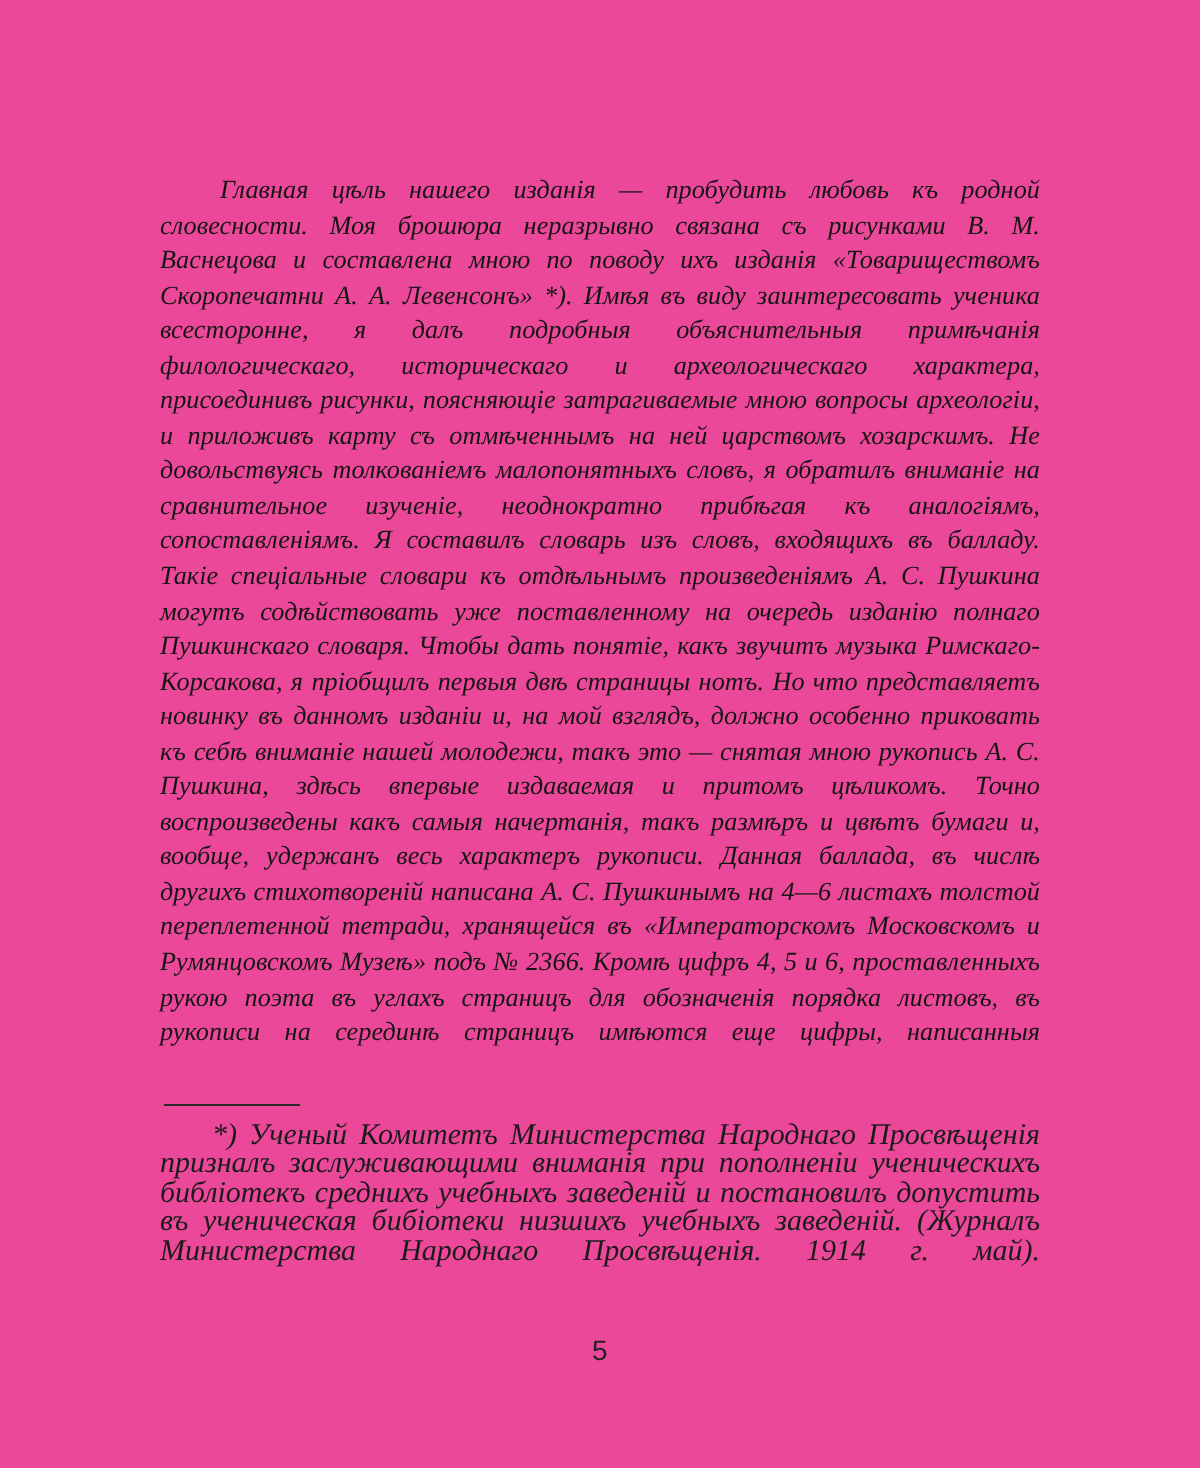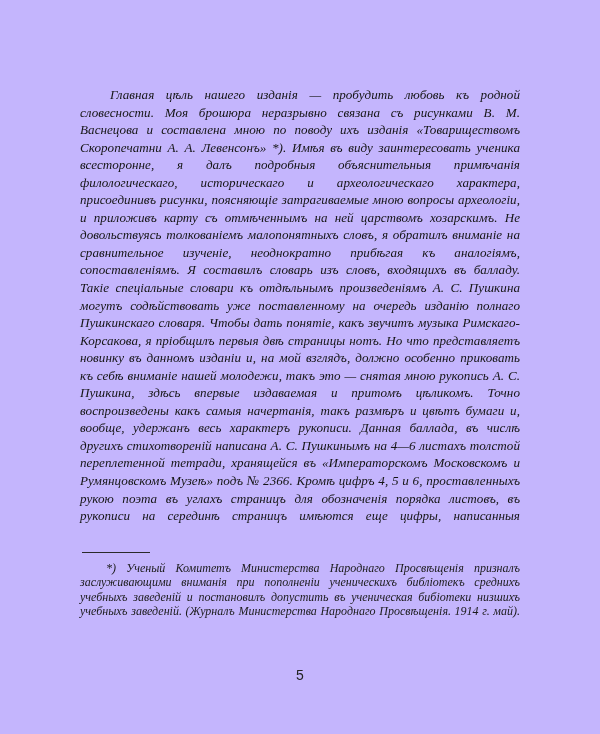--- a/index.html
+++ b/index.html
@@ -5,21 +5,21 @@
 <style>
   html, body {
     margin: 0;
     padding: 0;
     background: #ffffff;
   }
   .page {
     position: relative;
     width: 600px;
     height: 734px;
-    background: #c4b5fd;
+    background: #ec4899;
     overflow: hidden;
     font-family: "Liberation Serif", "DejaVu Serif", serif;
     color: #1a1a1a;
   }
 
   
   .body-block {
     position: absolute;
     left: 80px;
     top: 86px;
@@ -54,21 +54,21 @@
   }
   .footnote-rule {
     width: 68px;
     height: 1px;
     background: #2a2a2a;
     margin: 0 0 8px 2px;
   }
   .footnote-text {
     margin: 0;
     font-style: italic;
-    font-size: 12px;
+    font-size: 15px;
     line-height: 14.4px;
     text-align: justify;
     text-justify: inter-word;
     text-indent: 26px;
     color: #1b1b1b;
   }
   .footnote-text::after {
     content: "";
     display: inline-block;
     width: 100%;

